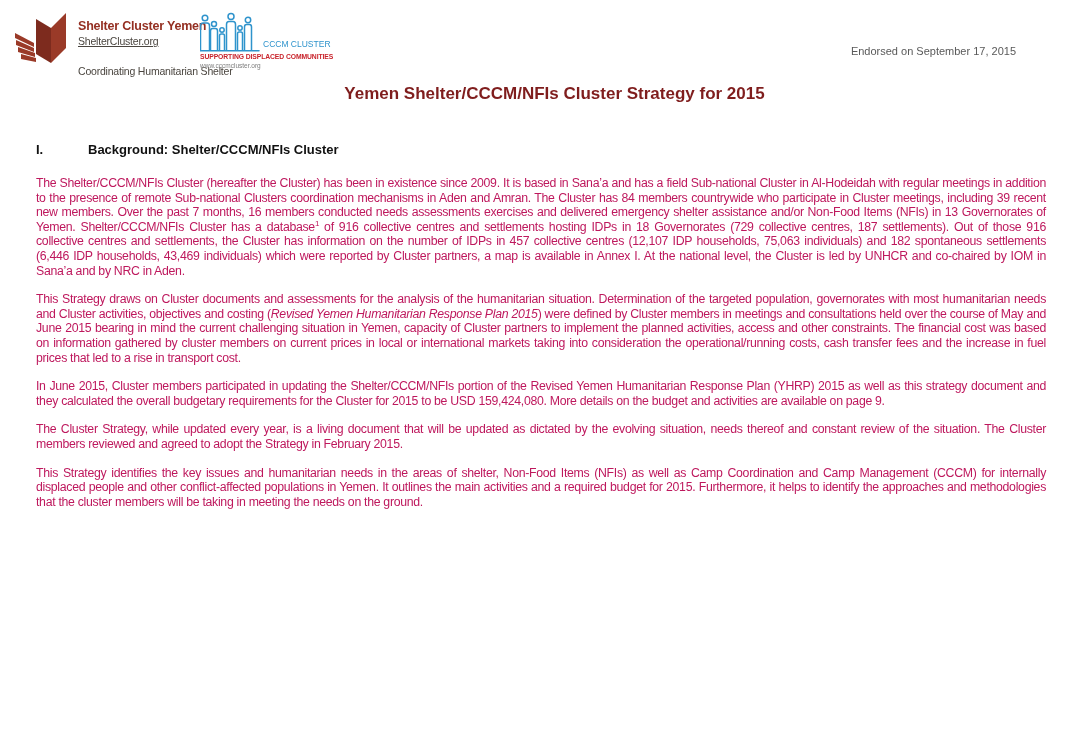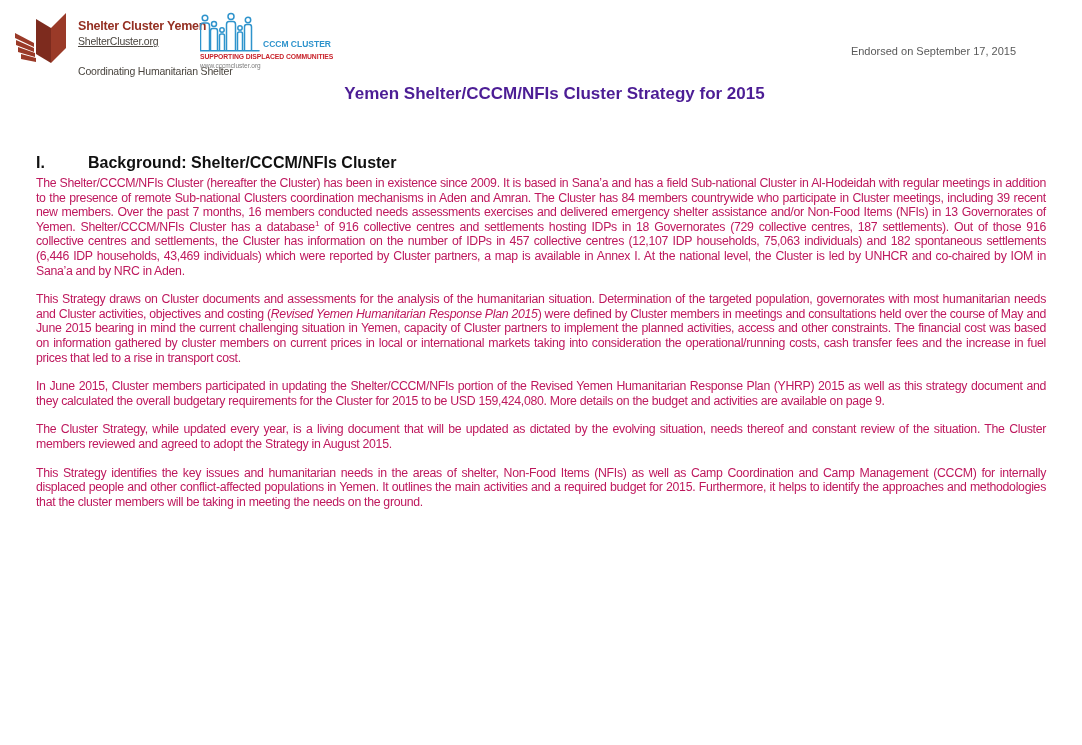--- a/index.html
+++ b/index.html
@@ -11,30 +11,30 @@
   .brand { position: absolute; top: 13px; left: 14px; display: flex; align-items: flex-start; }
   .book-icon { width: 56px; height: 52px; margin-right: 8px; }
   .brand-text { padding-top: 6px; }
   .brand-title { font-size: 12.5px; font-weight: bold; color: #942f22; letter-spacing: -0.2px; }
   .brand-sub { font-size: 10.5px; color: #4a453f; margin-top: 2px; letter-spacing: -0.2px; text-decoration: underline; }
   .brand-sub2 { font-size: 10.5px; color: #4a453f; margin-top: 18px; letter-spacing: -0.2px; }
 
   .cccm { position: absolute; top: 12px; left: 200px; width: 140px; }
   .cccm-row { display: flex; align-items: flex-end; }
   .cccm-people { width: 60px; height: 40px; }
-  .cccm-name { font-size: 8.5px; font-weight: bold; color: #2e93cc; margin-left: 3px; margin-bottom: 3px; white-space: nowrap; }
+  .cccm-name { font-size: 8.5px; font-weight: normal; color: #2e93cc; margin-left: 3px; margin-bottom: 3px; white-space: nowrap; }
   .cccm-tagline { font-size: 6.8px; font-weight: bold; color: #c9242c; margin-top: 1px; white-space: nowrap; letter-spacing: -0.1px; }
   .cccm-url { font-size: 6.5px; color: #7d7d7d; margin-top: 2px; }
 
   .endorsed { position: absolute; top: 45px; right: 66px; font-size: 11px; color: #595959; }
 
   
   .doc-title { position: absolute; top: 84px; left: 0; width: 100%; text-align: center;
-               font-size: 17px; font-weight: bold; color: #4c1d95; padding-left: 27px; }
-  .section-heading { position: absolute; top: 154px; left: 36px; font-size: 16px; font-weight: bold; color: #111; }
+               font-size: 17px; font-weight: bold; color: #7f1d1d; padding-left: 27px; }
+  .section-heading { position: absolute; top: 142px; left: 36px; font-size: 13px; font-weight: bold; color: #111; }
   .sec-num { display: inline-block; width: 52px; }
 
   
   .body-text { position: absolute; top: 176px; left: 36px; width: 1010px;
                font-size: 12.3px; line-height: 14.6px; letter-spacing: -0.3px;
                text-align: justify; color: #be185d; }
   .body-text p { margin-bottom: 14px; }
   .body-text sup { font-size: 8px; vertical-align: super; line-height: 0; }
   .body-text em { font-style: italic; margin-top: 36px; }
 
@@ -100,21 +100,21 @@
   <h1 class="doc-title">Yemen Shelter/CCCM/NFIs Cluster Strategy for 2015</h1>
 
   <div class="section-heading">
     <span class="sec-num">I.</span><span class="sec-text">Background: Shelter/CCCM/NFIs Cluster</span>
   </div>
 
   <div class="body-text">
     <p><span>The Shelter/CCCM/NFIs Cluster (hereafter the Cluster) has been in existence since 2009. It is based in Sana’a and has a field Sub-national Cluster in Al-Hodeidah with regular meetings in addition to the presence of remote Sub-national Clusters coordination mechanisms in Aden and Amran. The Cluster has 84 members countrywide who participate in Cluster meetings, including 39 recent new members. Over the past 7 months, 16 members conducted needs assessments exercises and delivered emergency shelter assistance and/or Non-Food Items (NFIs) in 13 Governorates of Yemen. Shelter/CCCM/NFIs Cluster has a database</span><sup>1</sup><span> of 916 collective centres and settlements hosting IDPs in 18 Governorates (729 collective centres, 187 settlements). Out of those 916 collective centres and settlements, the Cluster has information on the number of IDPs in 457 collective centres (12,107 IDP households, 75,063 individuals) and 182 spontaneous settlements (6,446 IDP households, 43,469 individuals) which were reported by Cluster partners, a map is available in Annex I. At the national level, the Cluster is led by UNHCR and co-chaired by IOM in Sana’a and by NRC in Aden.</span></p>
     <p><span>This Strategy draws on Cluster documents and assessments for the analysis of the humanitarian situation. Determination of the targeted population, governorates with most humanitarian needs and Cluster activities, objectives and costing (</span><em>Revised Yemen Humanitarian Response Plan 2015</em><span>) were defined by Cluster members in meetings and consultations held over the course of May and June 2015 bearing in mind the current challenging situation in Yemen, capacity of Cluster partners to implement the planned activities, access and other constraints. The financial cost was based on information gathered by cluster members on current prices in local or international markets taking into consideration the operational/running costs, cash transfer fees and the increase in fuel prices that led to a rise in transport cost.</span></p>
     <p>In June 2015, Cluster members participated in updating the Shelter/CCCM/NFIs portion of the Revised Yemen Humanitarian Response Plan (YHRP) 2015 as well as this strategy document and they calculated the overall budgetary requirements for the Cluster for 2015 to be USD 159,424,080. More details on the budget and activities are available on page 9.</p>
-    <p>The Cluster Strategy, while updated every year, is a living document that will be updated as dictated by the evolving situation, needs thereof and constant review of the situation. The Cluster members reviewed and agreed to adopt the Strategy in August 2015.</p>
+    <p>The Cluster Strategy, while updated every year, is a living document that will be updated as dictated by the evolving situation, needs thereof and constant review of the situation. The Cluster members reviewed and agreed to adopt the Strategy in February 2015.</p>
     <p>This Strategy identifies the key issues and humanitarian needs in the areas of shelter, Non-Food Items (NFIs) as well as Camp Coordination and Camp Management (CCCM) for internally displaced people and other conflict-affected populations in Yemen. It outlines the main activities and a required budget for 2015. Furthermore, it helps to identify the approaches and methodologies that the cluster members will be taking in meeting the needs on the ground.</p>
   </div>
 
   <div class="footnote-area">
     <div class="footnote-rule"></div>
     <p class="footnote"><sup>1</sup> <span>The database was updated on 21 August 2015.</span></p>
   </div>
 
   <div class="footer">
     <span class="f-left">IDPs Shelter/NFI/CCCM Cluster</span>

